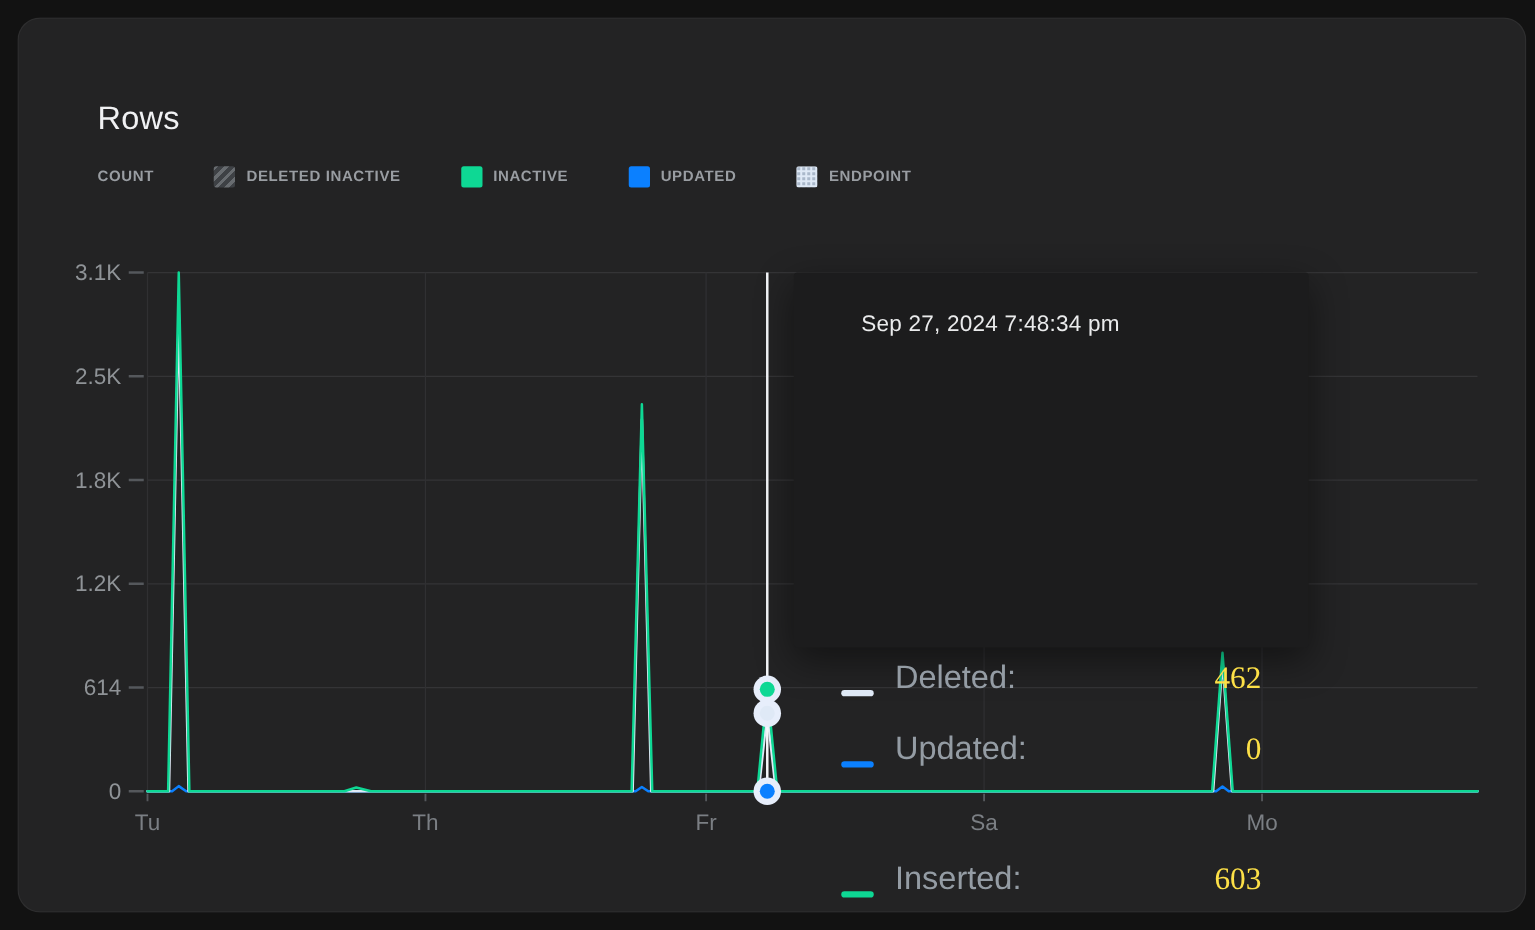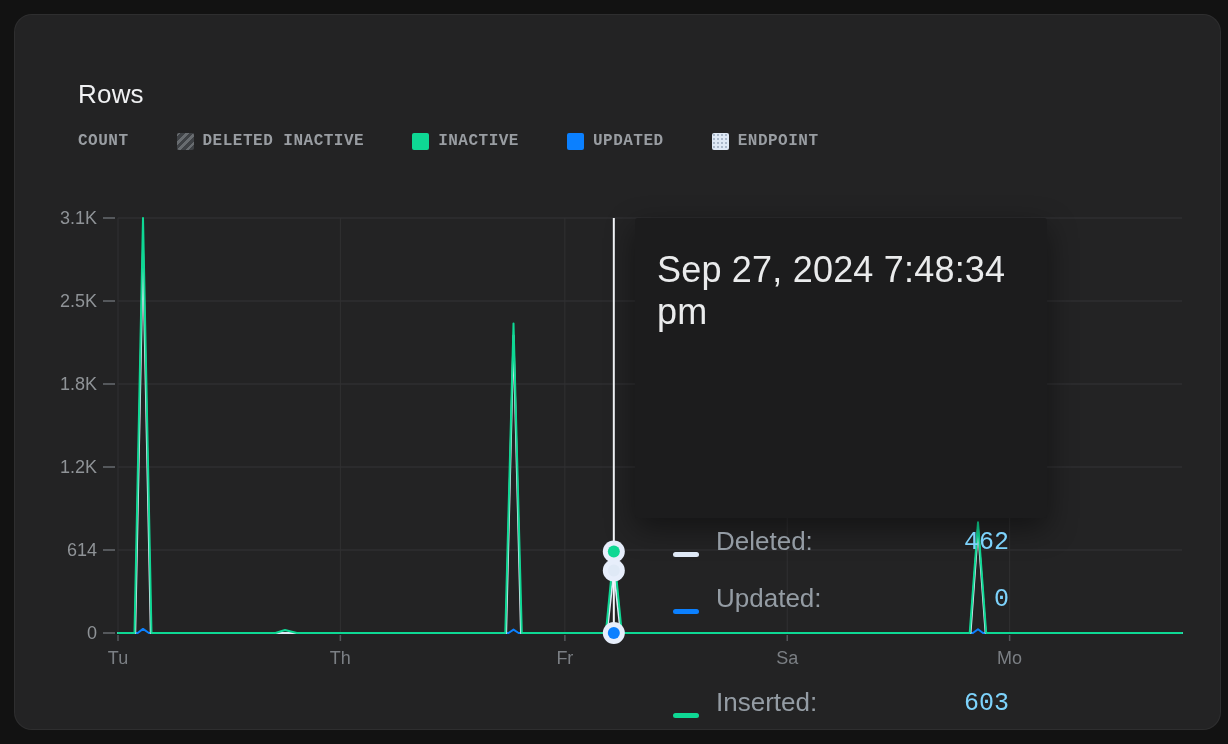--- a/index.html
+++ b/index.html
@@ -16,54 +16,54 @@
   }
   .title {
     position:absolute; left:63px; top:64px;
     font-size:26px; font-weight:500; color:#f0f1f3; letter-spacing:0.2px;
   }
   .legend {
     position:absolute; left:63px; top:114px; height:24px;
     display:flex; align-items:center; gap:48px;
   }
   .legend .lbl {
-    font-size:16px; font-weight:700; letter-spacing:0.5px; color:#999da2;font-family:Liberation Mono, monospace;
+    font-size:12px; font-weight:700; letter-spacing:0.5px; color:#999da2;
   }
   .litem { display:flex; align-items:center; gap:9px; cursor:pointer; }
   .sw { width:17px; height:17px; border-radius:2px; display:inline-block; }
   .sw-hatch {
     background:repeating-linear-gradient(135deg,#686c70 0 2.5px,#3e4145 2.5px 6px);
   }
   .sw-dots {
     background-color:#dfe9f6;
     background-image:radial-gradient(#aab8ca 1.2px, transparent 1.2px);
     background-size:4px 4px;
   }
   #chart-svg { position:absolute; left:0; top:0; }
   .y-tick-label { font-family:"Liberation Sans",sans-serif; font-size:18px; fill:#8f9397; }
   .x-tick-label { font-family:"Liberation Sans",sans-serif; font-size:18px; fill:#7b7f84; }
   .tooltip {
     position:absolute; left:620px; top:203px; width:412px; height:300px;
     background:#1c1c1d; border-radius:3px;
     box-shadow:0 10px 30px rgba(0,0,0,0.45);
   }
   .tt-title {
-    position:absolute; left:22px; top:31px;
-    font-size:36px; font-weight:400; color:#eaebec; letter-spacing:0.2px;
+    position:absolute; left:54px; top:31px;
+    font-size:18px; font-weight:400; color:#eaebec; letter-spacing:0.2px;
   }
   .tt-row {
     position:absolute; left:38px; right:38px; height:36px;
     display:flex; align-items:flex-end;
   }
   .tt-row.r0 { top:303px; } .tt-row.r1 { top:360px; } .tt-row.r2 { top:417px;margin-top:47px; }
   .tt-dash { width:26px; height:5px; border-radius:3px; margin-right:17px; flex:none; }
   .tt-label { font-size:26px; color:#949ca4; }
   .tt-value {
-    margin-left:auto; font-family:Liberation Mono, monospace;
-    font-size:25px; color:#7dd3fc;
+    margin-left:auto; font-family:Liberation Serif, serif;
+    font-size:25px; color:#fde047;
   }
 </style>
 </head>
 <body>
 
 <div class="page">
   <div class="card">
     <div class="title">Rows</div>
 
     <div class="legend">

